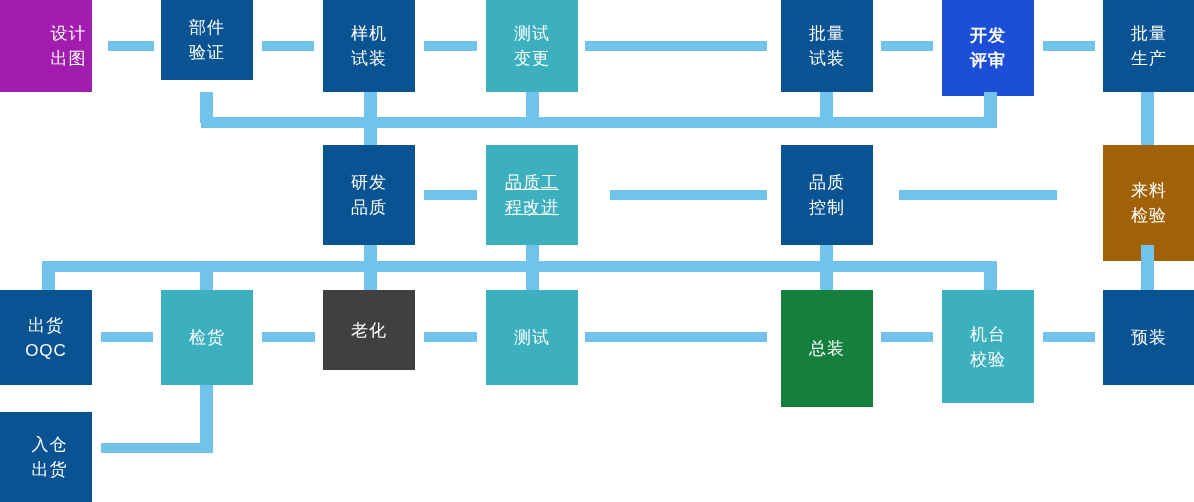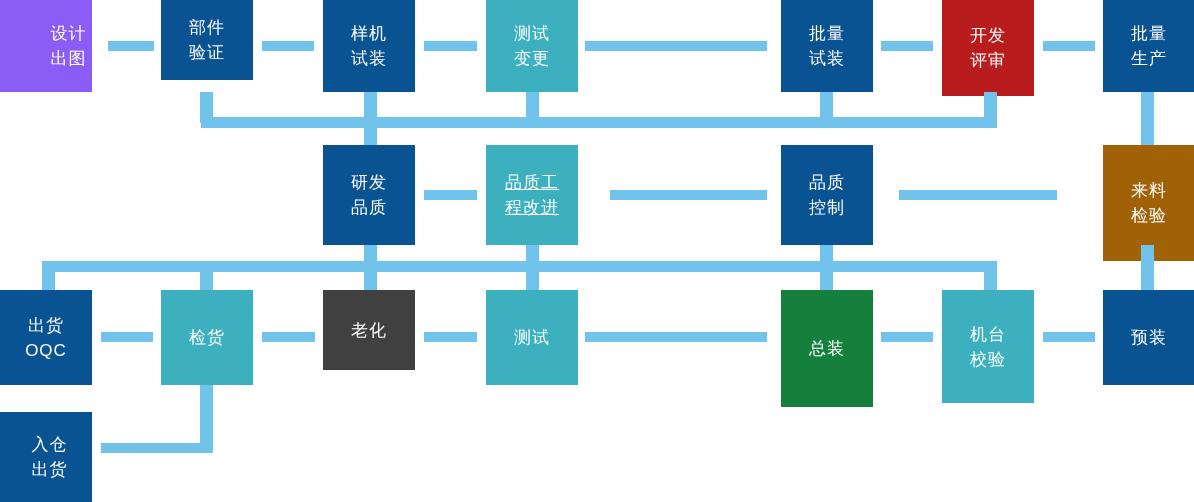--- a/index.html
+++ b/index.html
@@ -35,21 +35,21 @@
   
   .v-link{width:13px;}
   
   .bus{height:11px;}
 </style>
 </head>
 <body>
 
 <div id="stage">
 
-  <div class="node" style="left:0px;top:0px;height:92px;background:#8b5cf6;padding-left:45px;">
+  <div class="node" style="left:0px;top:0px;height:92px;background:#a21caf;padding-left:45px;">
     <span class="ln">设计</span>
     <span class="ln">出图</span>
   </div>
 
   <div class="node" style="left:161px;top:0px;height:80px;background:#0A5393;">
     <span class="ln">部件</span>
     <span class="ln">验证</span>
   </div>
 
   <div class="node" style="left:323px;top:0px;height:92px;background:#0A5393;">
@@ -60,21 +60,21 @@
   <div class="node" style="left:486px;top:0px;height:92px;background:#3CB0BF;">
     <span class="ln">测试</span>
     <span class="ln">变更</span>
   </div>
 
   <div class="node" style="left:781px;top:0px;height:92px;background:#0A5393;">
     <span class="ln">批量</span>
     <span class="ln">试装</span>
   </div>
 
-  <div class="node" style="left:942px;top:0px;height:96px;background:#b91c1c;">
+  <div class="node" style="left:942px;top:0px;height:96px;background:#1d4ed8;font-weight:bold;">
     <span class="ln">开发</span>
     <span class="ln">评审</span>
   </div>
 
   <div class="node" style="left:1103px;top:0px;height:92px;background:#0A5393;">
     <span class="ln">批量</span>
     <span class="ln">生产</span>
   </div>
 
   <div class="node" style="left:323px;top:145px;height:100px;background:#0A5393;">

